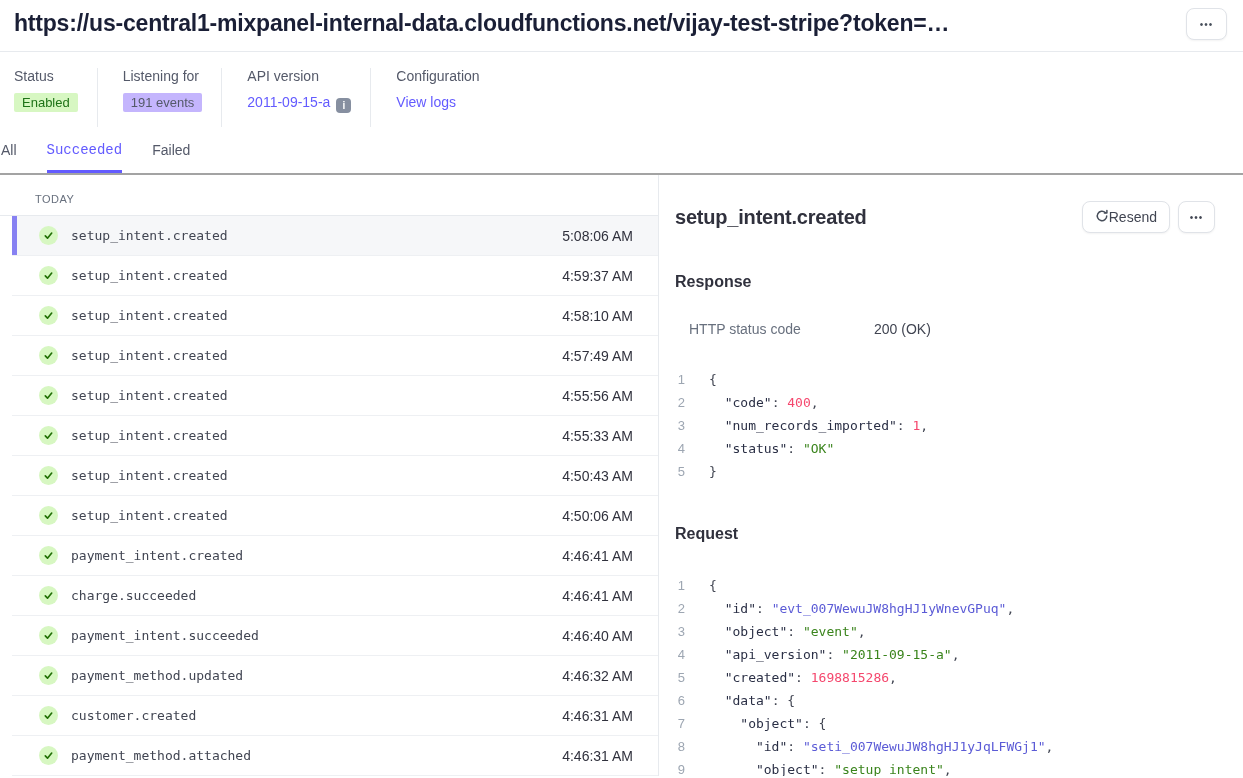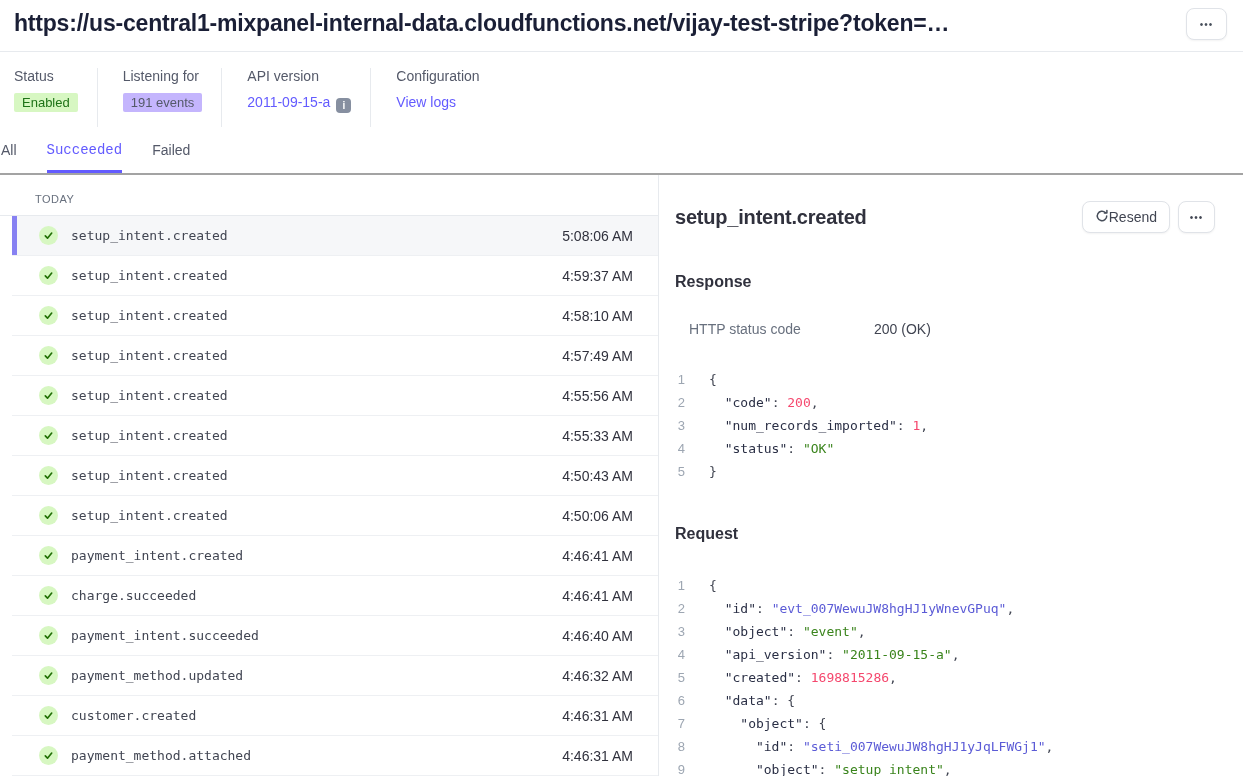--- a/index.html
+++ b/index.html
@@ -305,21 +305,21 @@
       <div class="kv-value">200 (OK)</div>
     </div>
     <div class="code-block" id="response-code">
     <div class="code-line">
       <span class="ln">1</span>
       <span class="code mono"><span class="tok-p">{</span></span>
     </div>
 
     <div class="code-line">
       <span class="ln">2</span>
-      <span class="code mono"><span class="tok-p">  </span><span class="tok-k">"code"</span><span class="tok-p">: </span><span class="tok-n">200</span><span class="tok-p">,</span></span>
+      <span class="code mono"><span class="tok-p">  </span><span class="tok-k">"code"</span><span class="tok-p">: </span><span class="tok-n">400</span><span class="tok-p">,</span></span>
     </div>
 
     <div class="code-line">
       <span class="ln">3</span>
       <span class="code mono"><span class="tok-p">  </span><span class="tok-k">"num_records_imported"</span><span class="tok-p">: </span><span class="tok-n">1</span><span class="tok-p">,</span></span>
     </div>
 
     <div class="code-line">
       <span class="ln">4</span>
       <span class="code mono"><span class="tok-p">  </span><span class="tok-k">"status"</span><span class="tok-p">: </span><span class="tok-s">"OK"</span></span>

